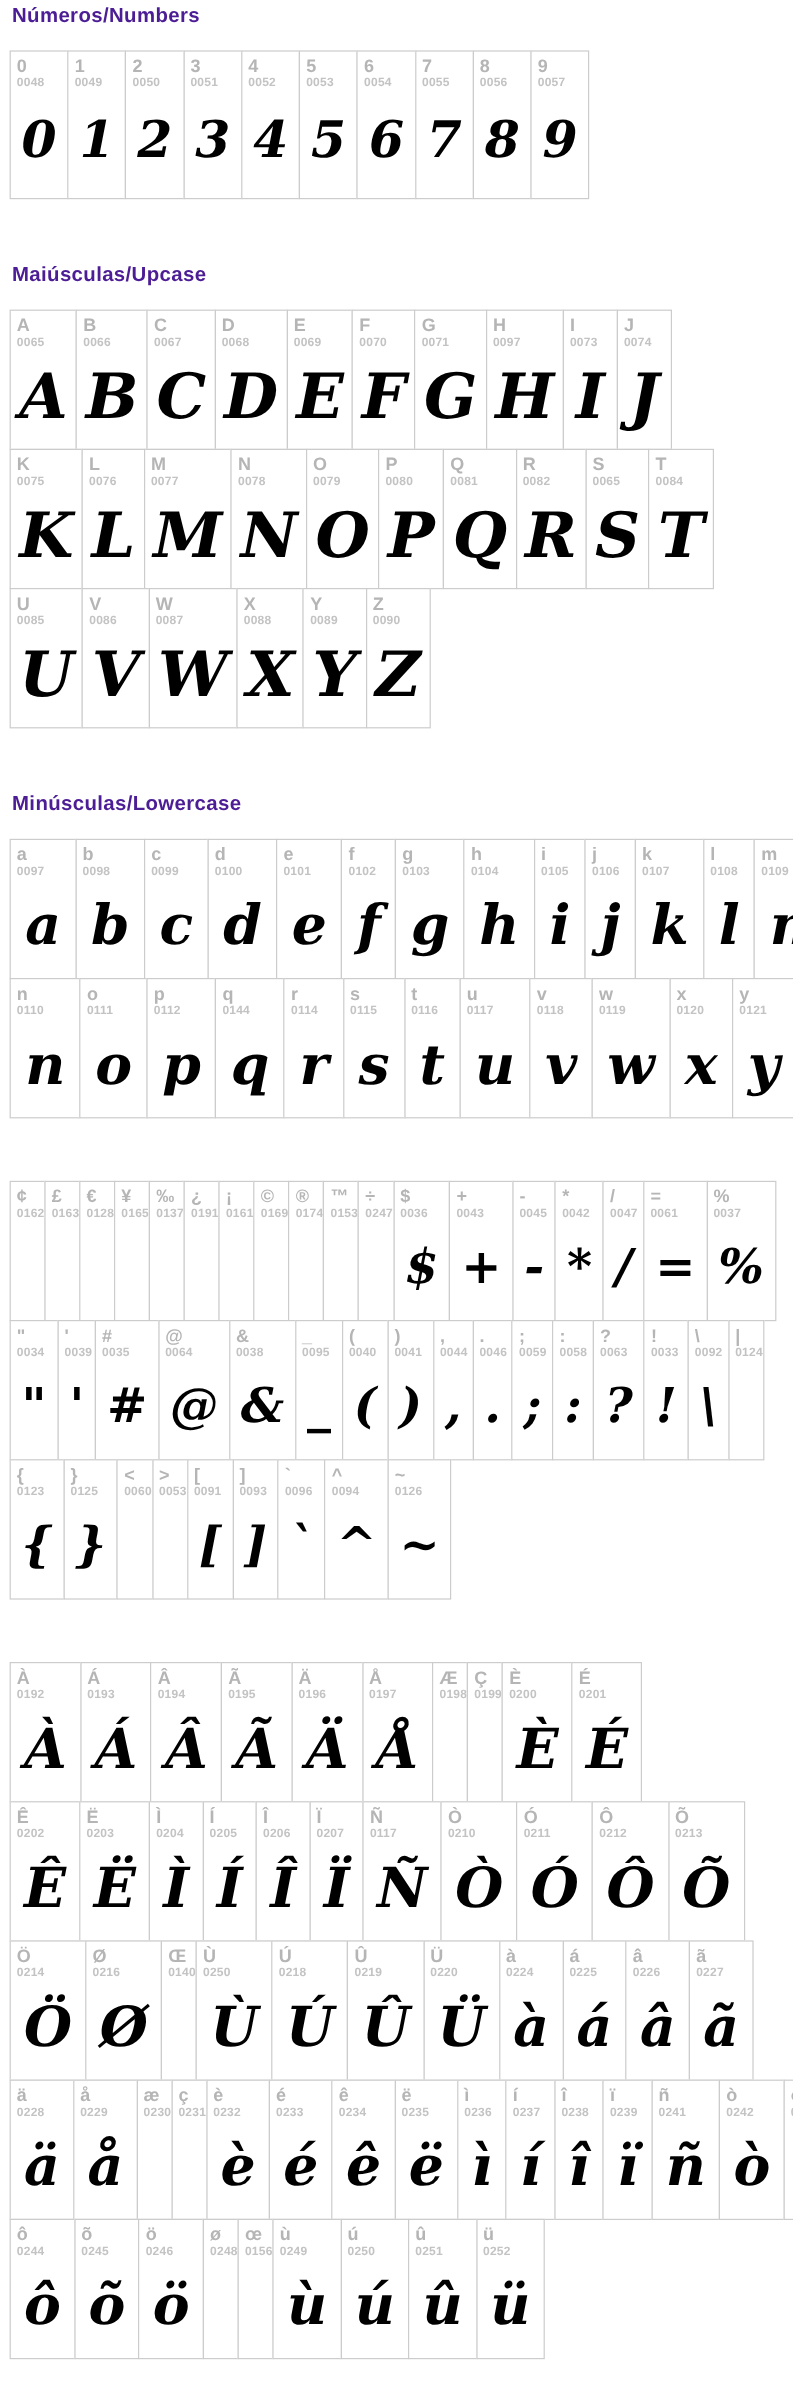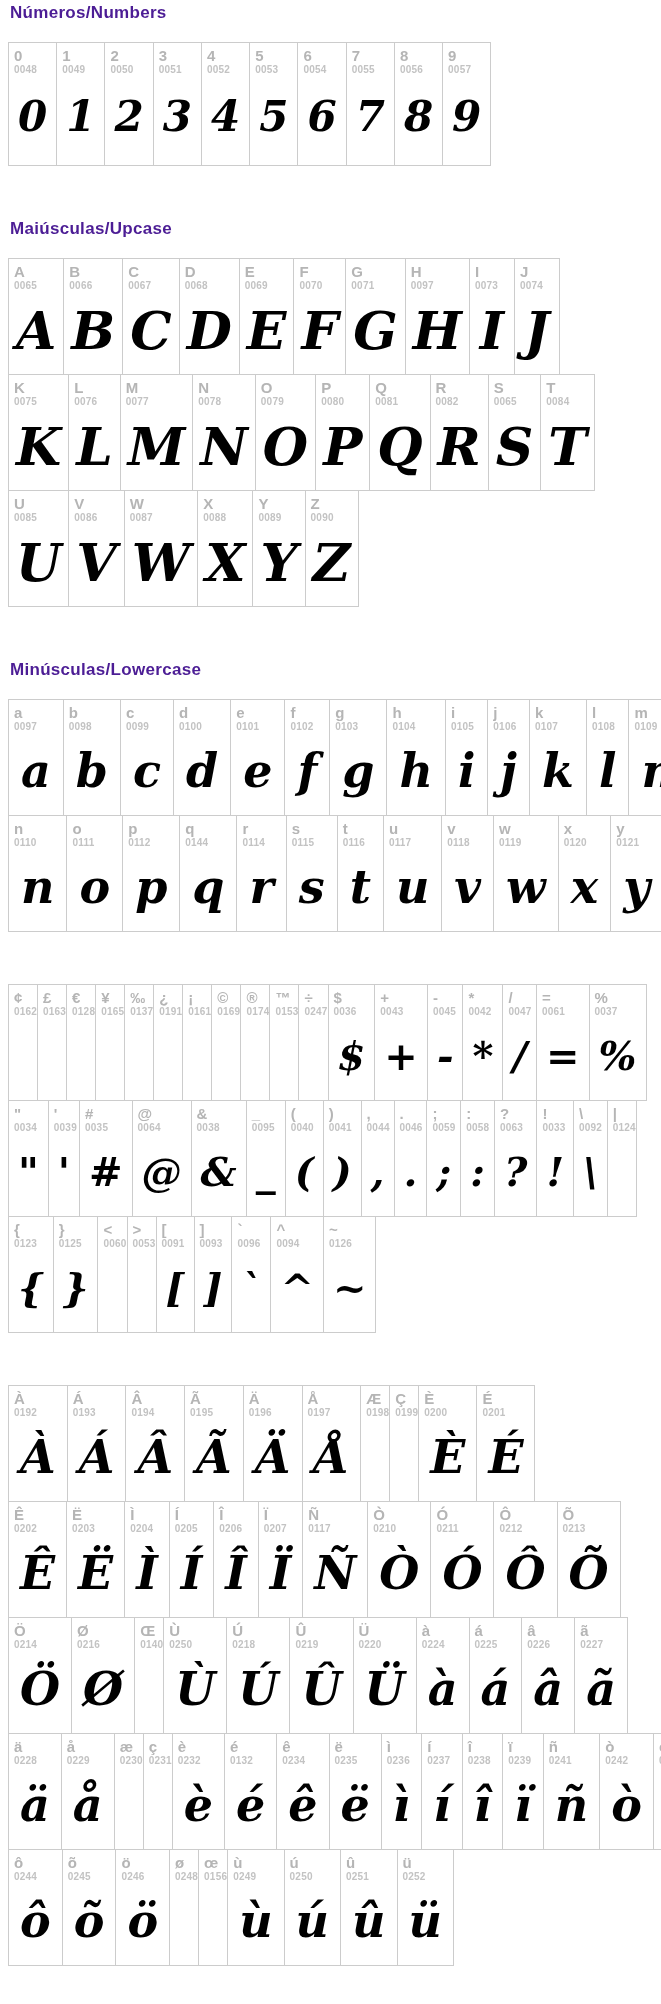--- a/index.html
+++ b/index.html
@@ -1095,21 +1095,21 @@
         <div class="cell">
           <div class="ref">
             <div class="ref-char">è</div>
             <div class="ref-code">0232</div>
           </div>
           <div class="glyph">è</div>
         </div>
         <div class="cell">
           <div class="ref">
             <div class="ref-char">é</div>
-            <div class="ref-code">0132</div>
+            <div class="ref-code">0233</div>
           </div>
           <div class="glyph">é</div>
         </div>
         <div class="cell">
           <div class="ref">
             <div class="ref-char">ê</div>
             <div class="ref-code">0234</div>
           </div>
           <div class="glyph">ê</div>
         </div>

